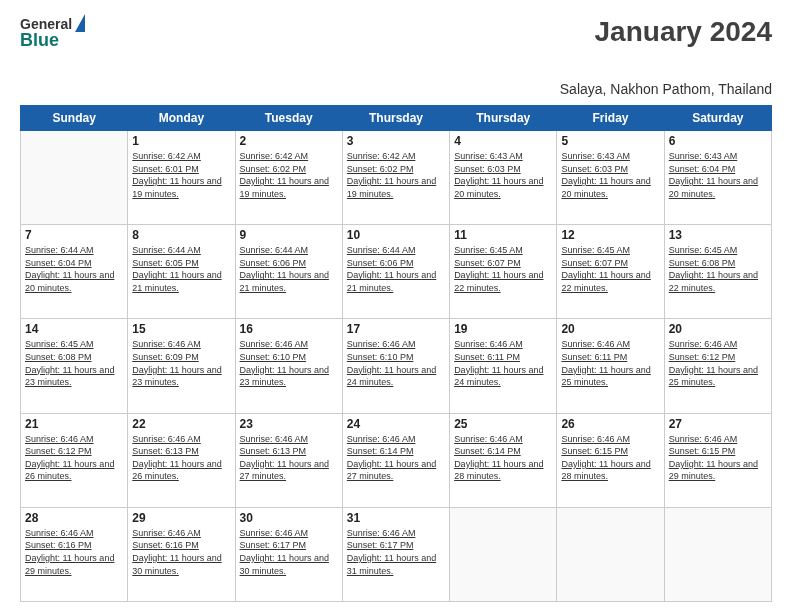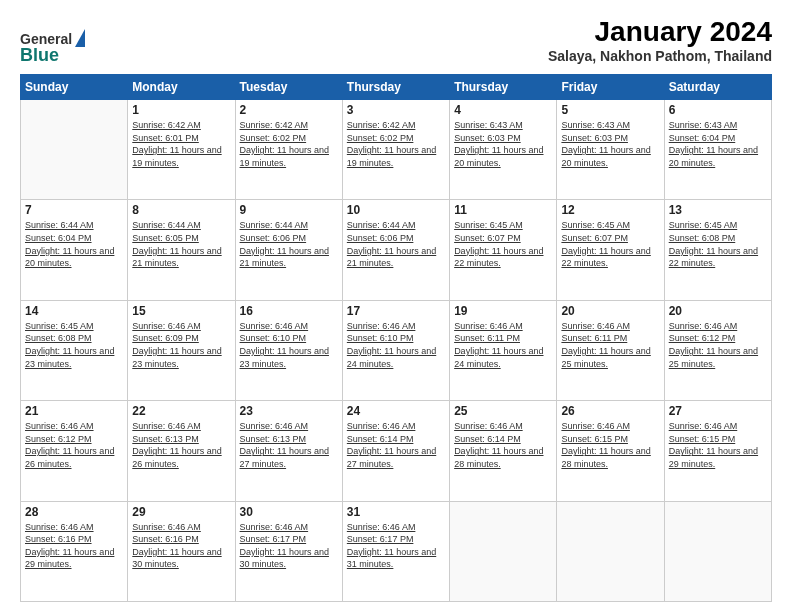--- a/index.html
+++ b/index.html
@@ -27,41 +27,42 @@
       display: flex;
       align-items: center;
       gap: 4px;
     }
     .title-block {
       text-align: right;
     }
     .title-block h1 {
       font-size: 28px;
       font-weight: bold;
-      color: #000000;
+      color: #404040;
     }
     .title-block h2 {
       font-size: 14px;
-      font-weight: bold;
+      font-weight: normal;
       color: #333;
+      margin-top: 33px;
     }
     .calendar {
       flex: 1;
       border: 1px solid #ccc;
       border-collapse: collapse;
       width: 100%;
       table-layout: fixed;
     }
     .calendar thead tr th {
       background-color: #1a5fa8;
       color: #fff;
       font-size: 12px;
       font-weight: bold;
       padding: 5px 4px;
-      text-align: left;
+      text-align: center;
       border: 1px solid #1a5fa8;
     }
     .calendar tbody tr td {
       vertical-align: top;
       border: 1px solid #ccc;
       padding: 3px 4px;
       font-size: 9.5px;
       color: #333;
       height: 88px;
     }
@@ -82,21 +83,21 @@
       text-decoration: underline;
     }
   </style>
 </head>
 <body>
 
 <div class="page">
   <div class="header">
     <div class="logo">
       <div style="display:flex;flex-direction:column;align-items:flex-start;">
-        <div style="display:flex;align-items:center;gap:2px;margin-top:15px;">
+        <div style="display:flex;align-items:center;gap:2px;">
           <span style="font-size:14px;font-weight:bold;color:#333;">General</span>
           <div style="width:0;height:0;border-left:10px solid transparent;border-bottom:18px solid #1a5fa8;margin-left:1px;margin-top:-2px;"></div>
         </div>
         <span style="font-size:18px;font-weight:bold;color:#0f766e;margin-top:-2px;">Blue</span>
       </div>
     </div>
     <div class="title-block">
       <h1>January 2024</h1>
       <h2>Salaya, Nakhon Pathom, Thailand</h2>
     </div>

